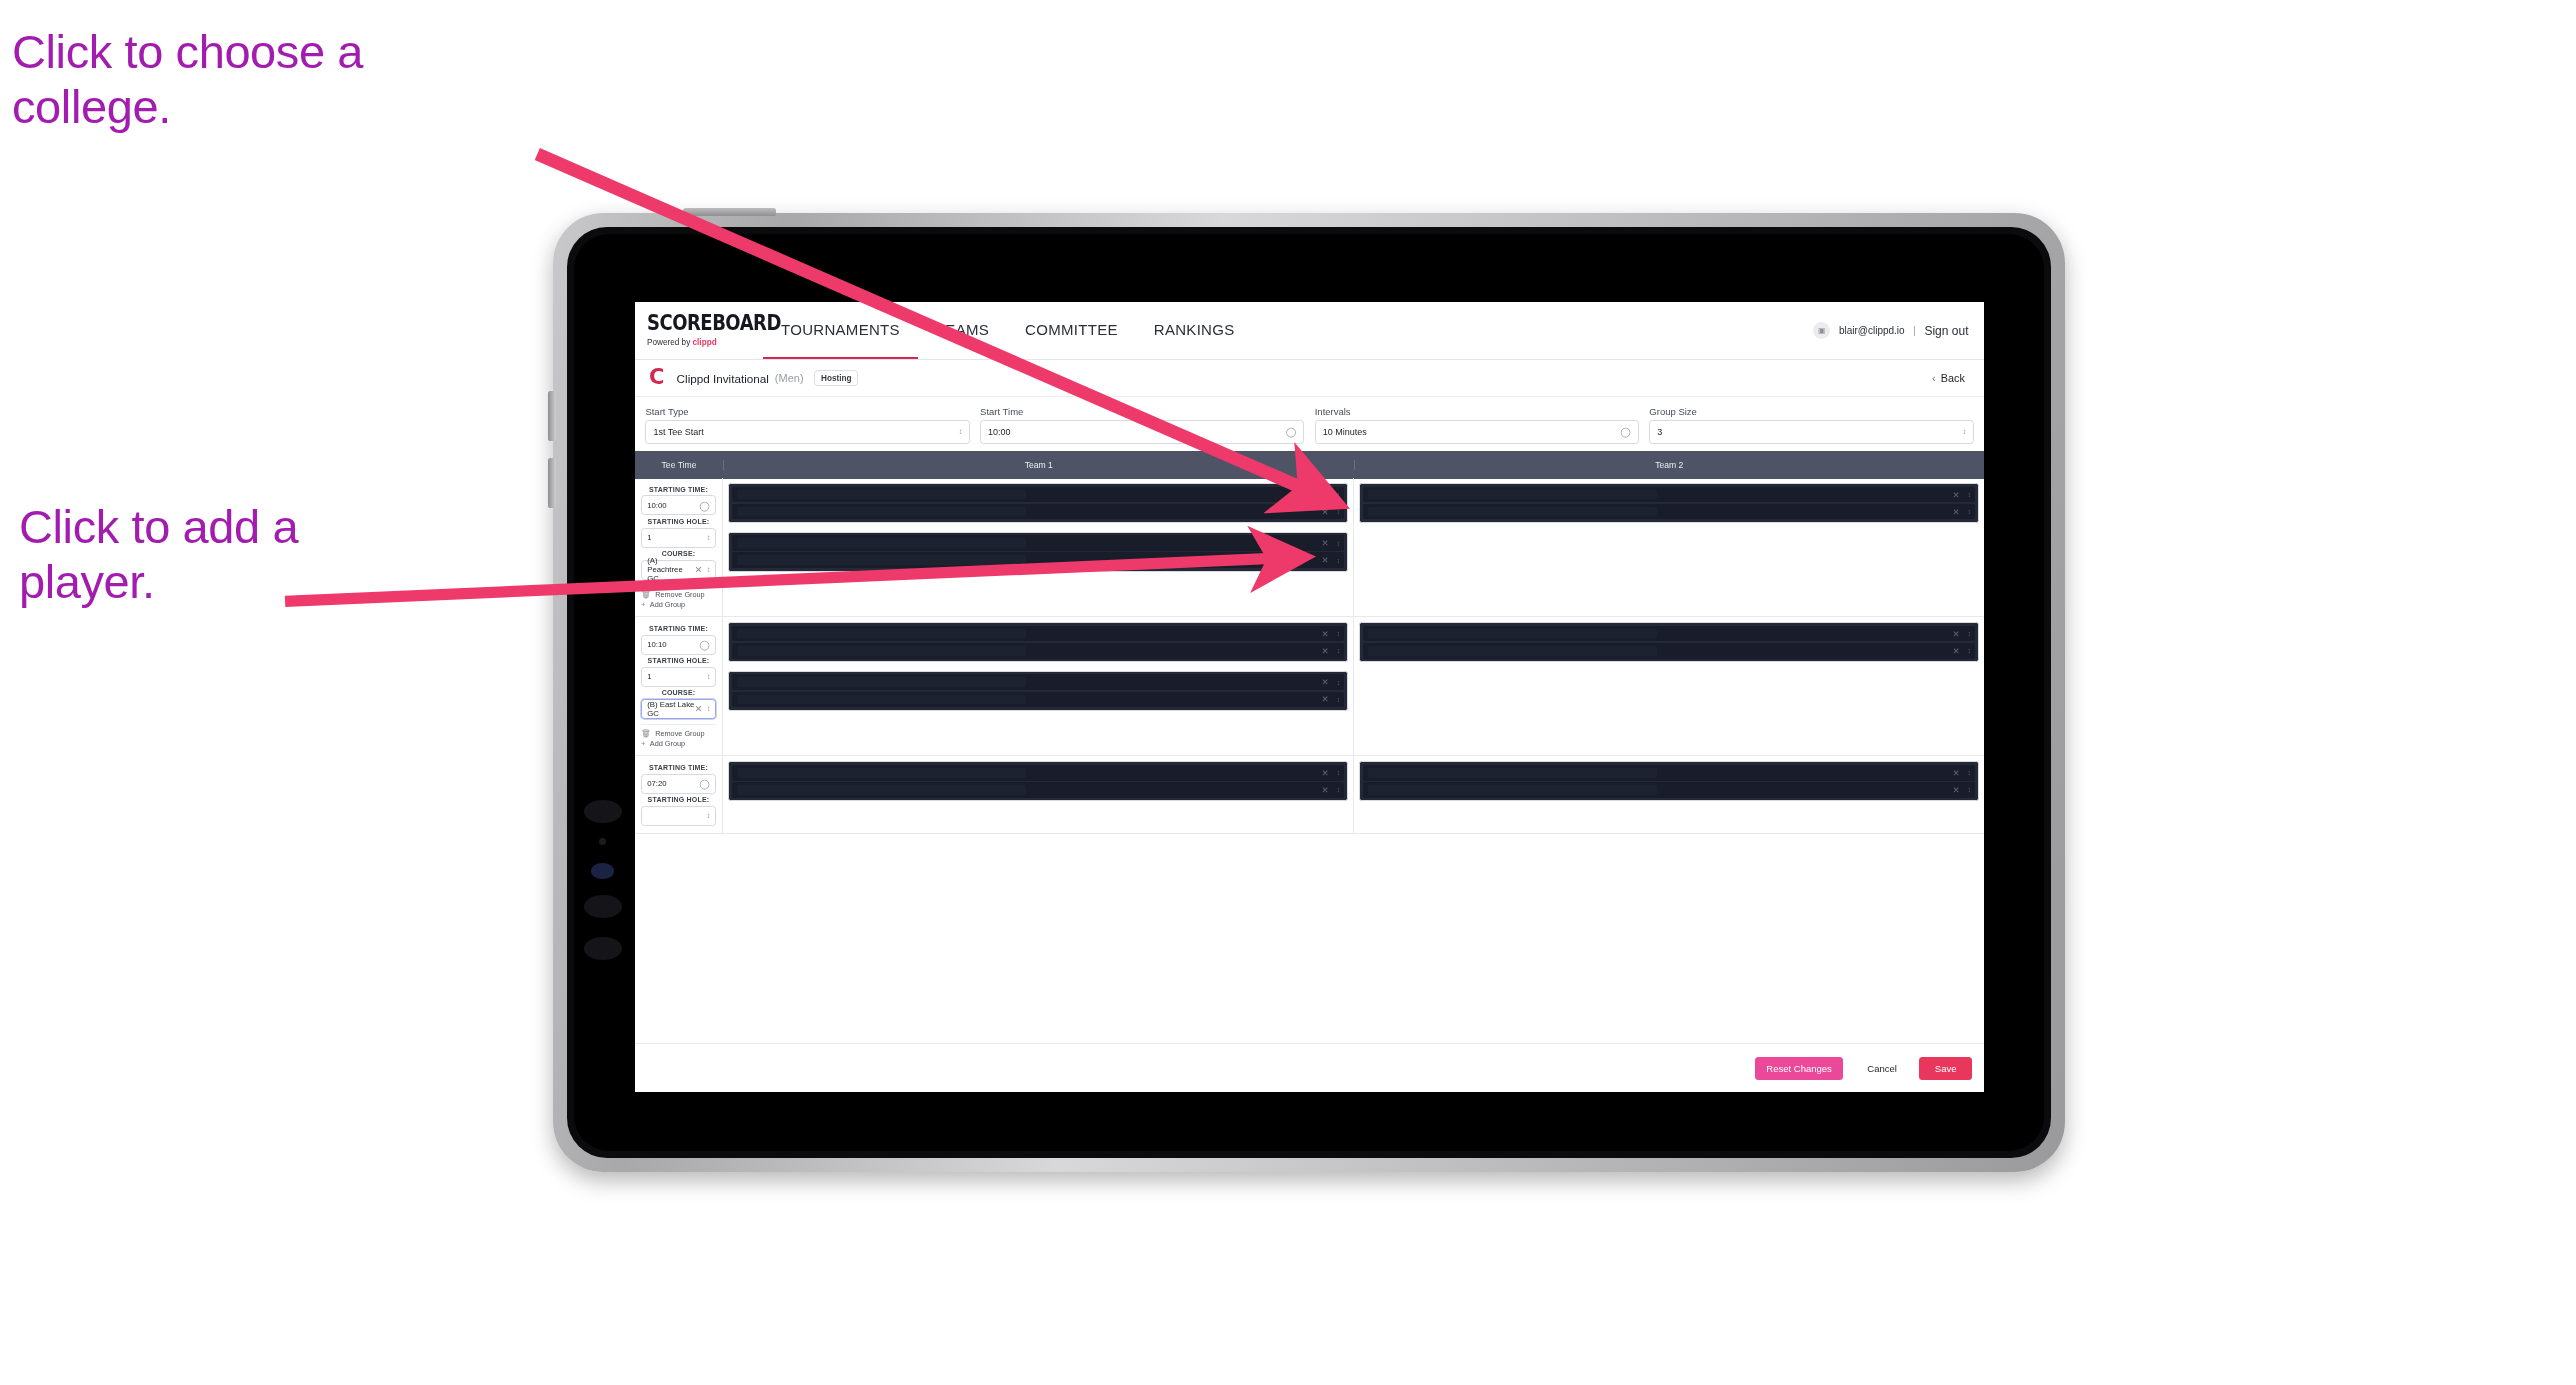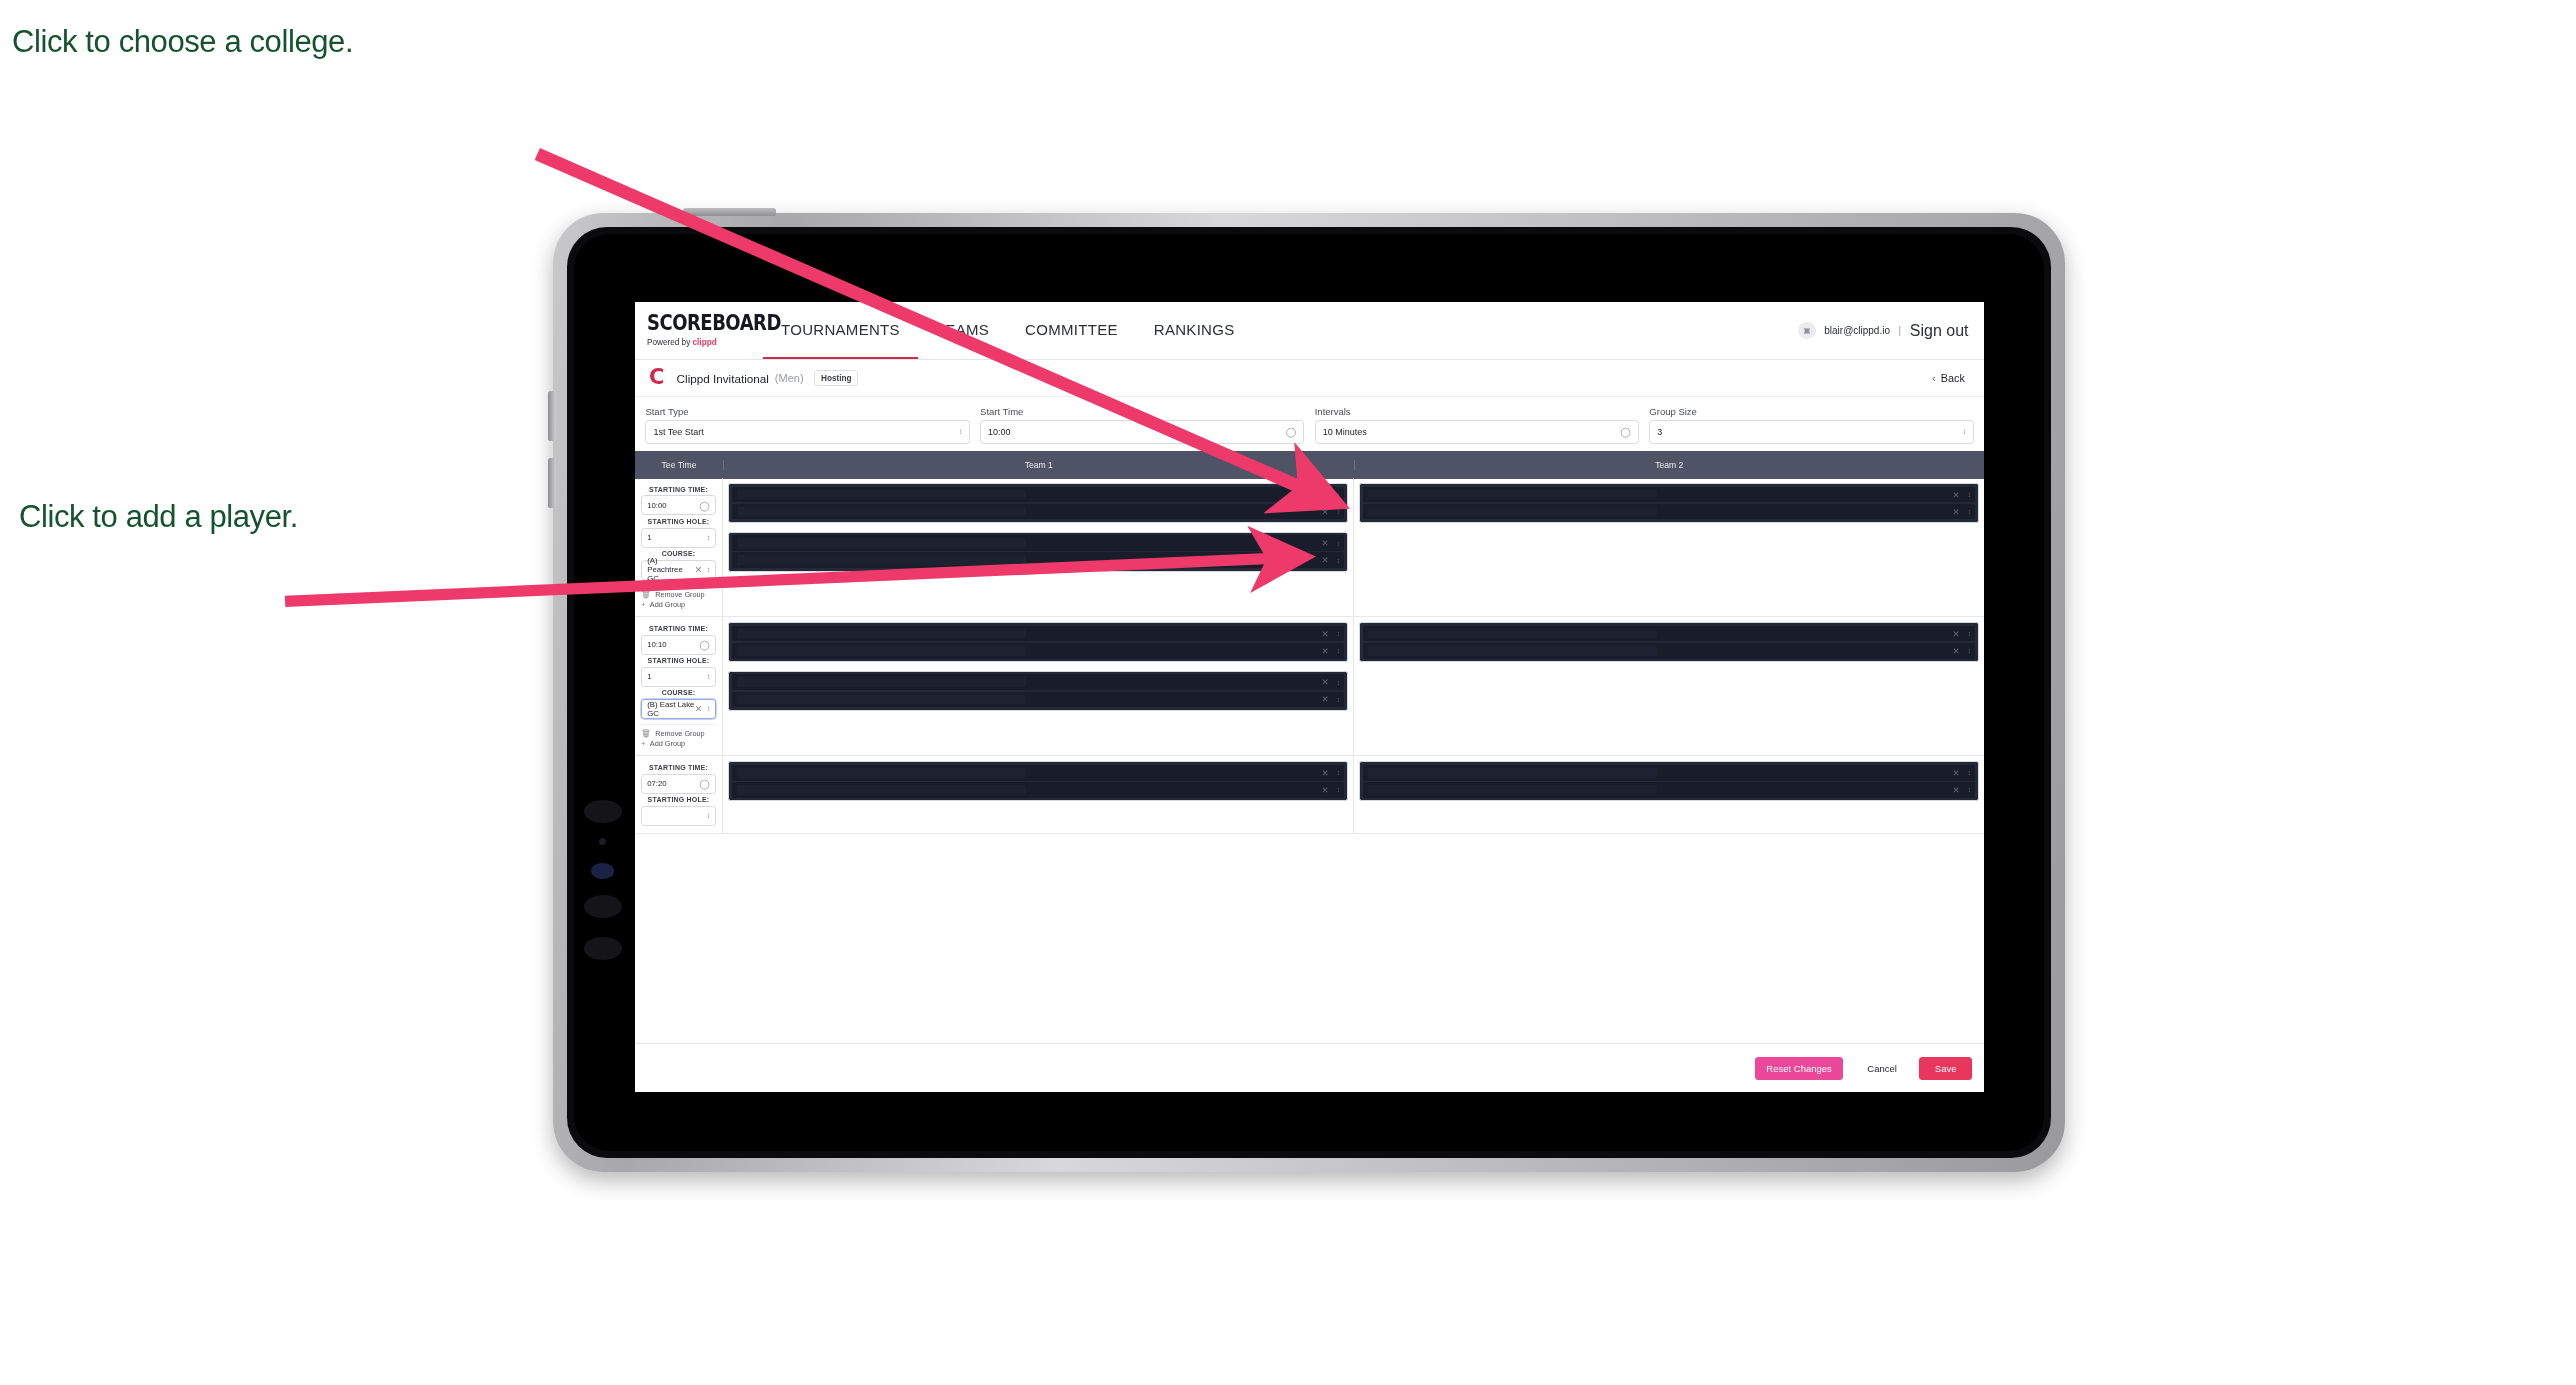--- a/index.html
+++ b/index.html
@@ -1,20 +1,20 @@
 <!DOCTYPE html>
 <html style="font-size:14px"><head>
 <meta charset="utf-8">
 <style>
   html,body{margin:0;padding:0;background:#ffffff;}
   body{width:2576px;height:1386px;position:relative;overflow:hidden;
        font-family:"Liberation Sans", sans-serif;}
 
   
-  .annot{position:absolute;color:#14532d;font-size:31px;line-height:1.18;
+  .annot{position:absolute;color:#a21caf;font-size:47px;line-height:1.18;
          font-family:"Liberation Sans", sans-serif;letter-spacing:-0.4px;}
   #annot-college{left:12px;top:24px;width:518px;}
   #annot-player{left:19px;top:499px;width:397px;}
   .arrow-svg{position:absolute;left:0;top:0;width:2576px;height:1386px;
              pointer-events:none;}
 
   
   #tablet{position:absolute;left:553px;top:213px;width:1512px;height:959px;
           background:linear-gradient(100deg,#c9c9cb 0%,#a8a8aa 14%,#d8d8da 40%,#b6b6b8 72%,#9a9a9c 100%);
           border-radius:50px;
@@ -50,21 +50,21 @@
   .navtab{display:flex;align-items:center;padding:0 18px;font-size:15px;
           color:#2c2e38;letter-spacing:0.3px;cursor:pointer;
           border-bottom:2.6px solid transparent;box-sizing:border-box;}
   .navtab.active{border-bottom-color:#d4294f;}
   #userbox{margin-left:auto;display:flex;align-items:center;padding-right:15.5px;gap:8.6px;}
   #avatar{width:17.3px;height:17.3px;border-radius:50%;background:#ececf0;
           display:flex;align-items:center;justify-content:center;
           font-size:7.8px;color:#8d8f99;}
   #useremail{font-size:10px;color:#2c2e38;}
   #usersep{font-size:10px;color:#9a9ca5;}
-  #signout{font-size:16px;color:#2c2e38;cursor:pointer;}
+  #signout{font-size:12px;color:#2c2e38;cursor:pointer;}
 
   
   #eventbar{height:36px;display:flex;align-items:center;padding:0 14px;
             border-bottom:0.9px solid #eceef1;position:relative;}
   #ev-logo{width:19px;height:19px;color:#d4294f;font-weight:bold;font-size:21px;
            line-height:17.3px;font-family:"DejaVu Sans", sans-serif;}
   #ev-name{font-size:11.7px;color:#1d1f27;margin-left:8.6px;}
   #ev-gender{font-size:11px;color:#9a9ca5;margin-left:6px;}
   #ev-badge{margin-left:10.4px;border:0.9px solid #dcdee3;border-radius:3.5px;
             padding:2.6px 6px;font-size:8.2px;color:#3a3c45;font-weight:bold;}

